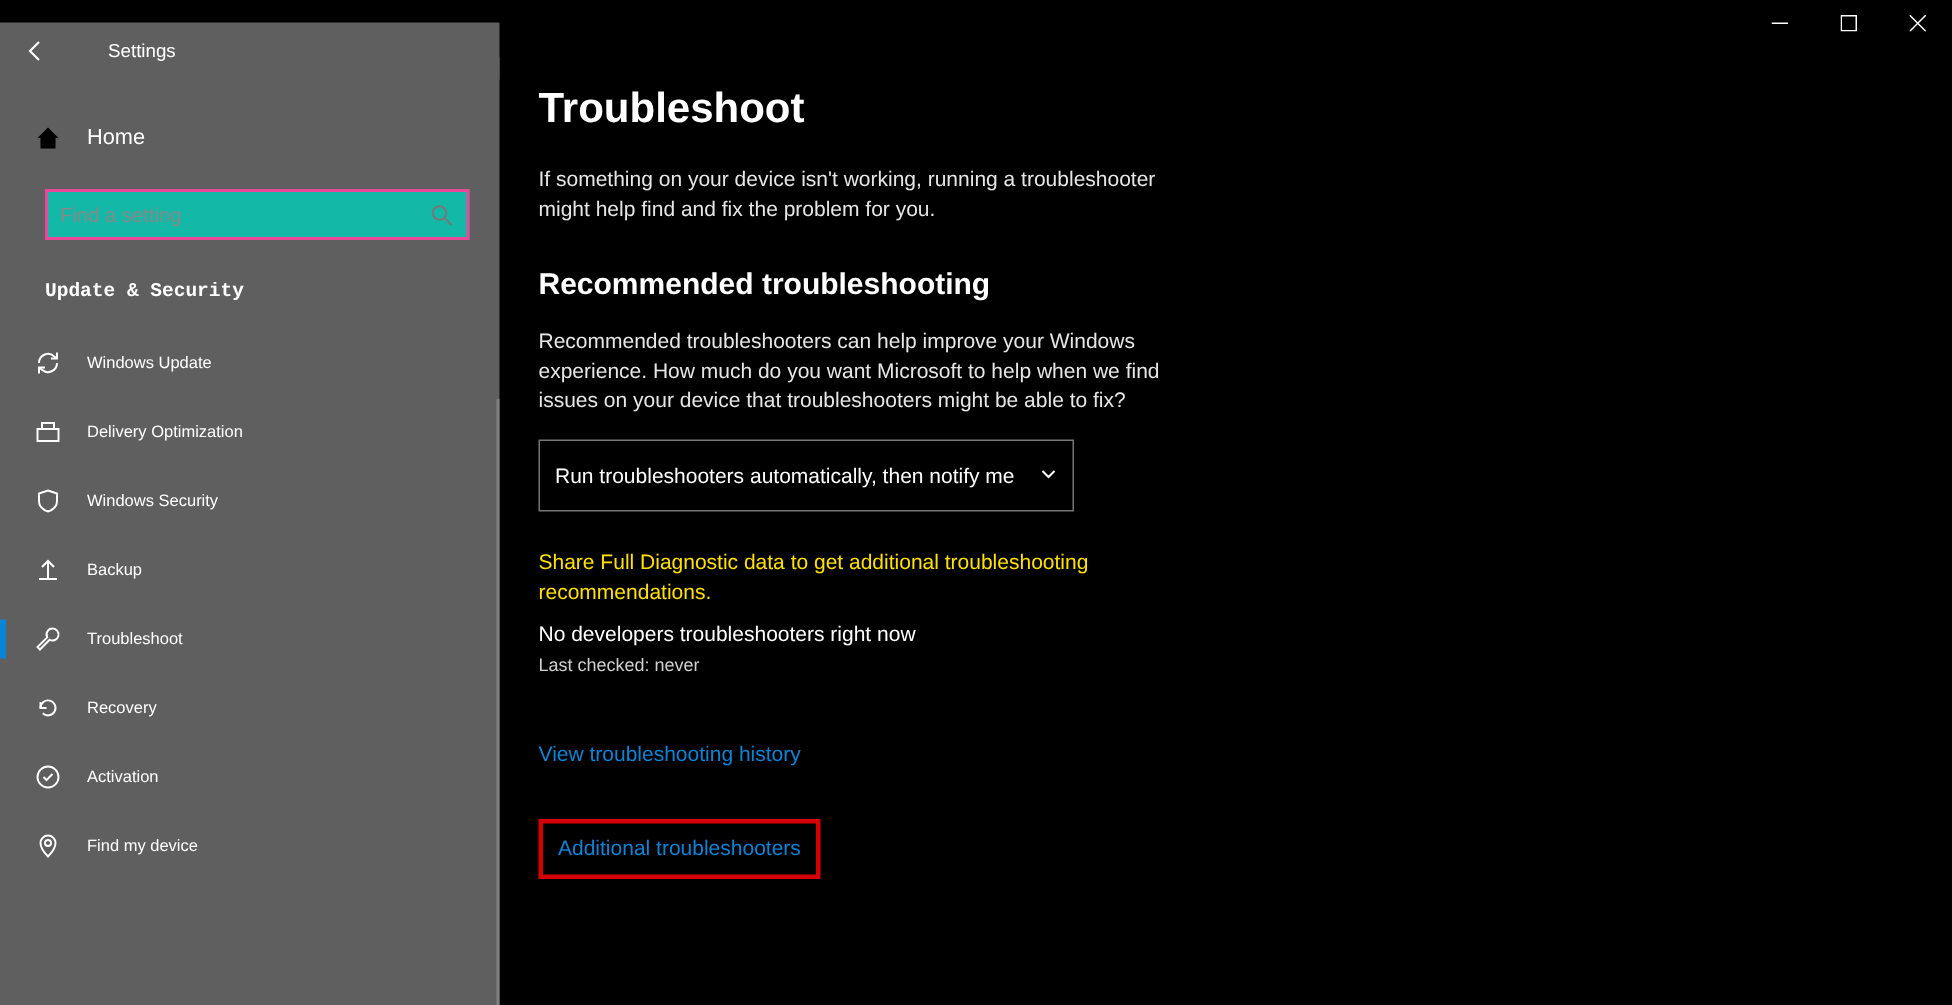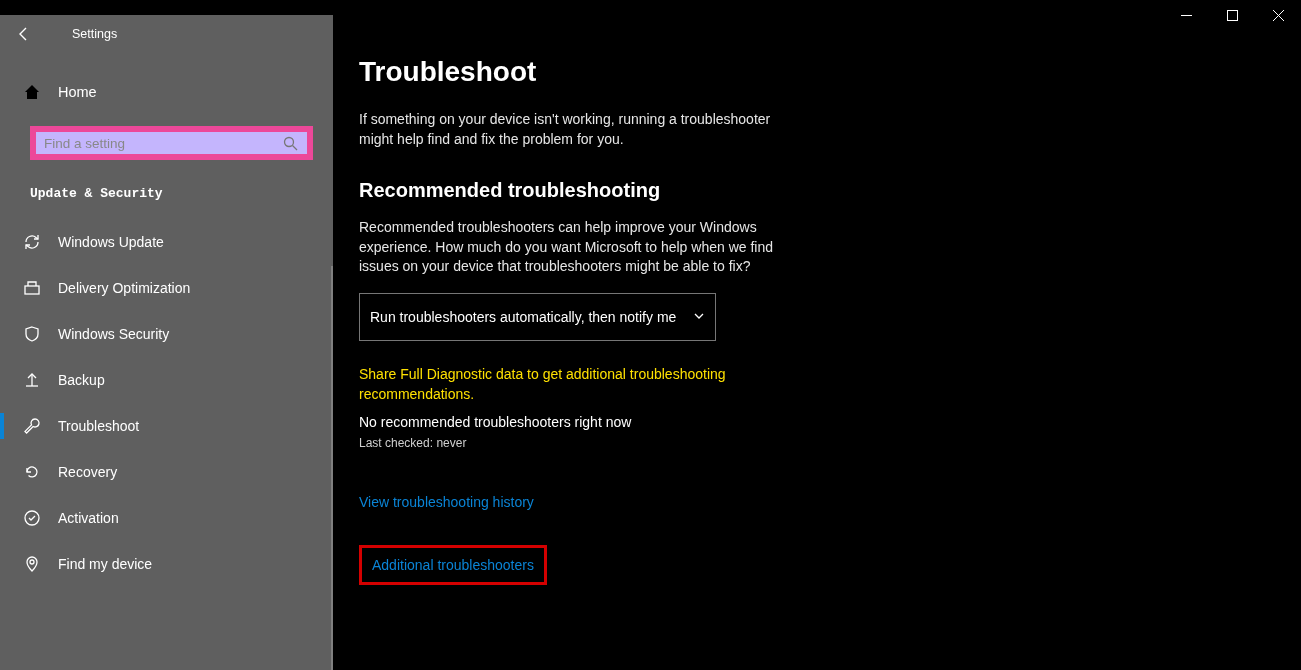--- a/index.html
+++ b/index.html
@@ -11,27 +11,27 @@
   .body { flex:1; display:flex; min-height:0; }
   
   .sidebar { width:333px; background:#5f5f5f; color:#fff; position:relative; display:flex; flex-direction:column; }
   .back-btn { width:48px; height:38px; display:flex; align-items:center; justify-content:center; }
   .back-btn svg { stroke:#fff; stroke-width:1.4; fill:none; }
   .app-title { font-size:12.5px; font-weight:400; margin-left:24px; }
   .home-row { display:flex; align-items:center; height:44px; padding-left:22px; margin-top:32px; }
   .home-row .icon, .nav-item .icon { width:20px; height:20px; display:flex; align-items:center; justify-content:center; margin-right:16px; }
   .home-row span.label { font-size:14.5px;text-align:right; }
   .search-wrap { padding:12px 20px 12px 30px; }
-  .search { display:flex; align-items:center; background:#c4b5fd; border:6px solid #ec4899; height:34px; }
+  .search { display:flex; align-items:center; background:#14b8a6; border:2px solid #ec4899; height:34px; }
   .search input { flex:1; border:none; outline:none; font-size:13.5px; padding:0 8px; color:#333; background:transparent; }
   .search input::placeholder { color:#888; }
   .search .sicon { width:34px; display:flex; align-items:center; justify-content:center; }
   .section-title { font-size:13px; font-weight:600; padding:14px 0 18px 30px;font-family:Liberation Mono, monospace; }
   .nav { flex:1; overflow:hidden; }
-  .nav-item { display:flex; align-items:center; height:46px; padding-left:22px; position:relative; font-size:14px; }
+  .nav-item { display:flex; align-items:center; height:46px; padding-left:22px; position:relative; font-size:11px; }
   .nav-item.active::before { content:""; position:absolute; left:0; top:10px; bottom:10px; width:4px; background:#0a84d6; }
   .nav-item svg { stroke:#fff; stroke-width:1.3; fill:none; }
   
   .scroll-track { position:absolute; right:0; top:228px; width:2px; height:410px; background:#808080; }
   
   .main { flex:1; background:#000; color:#fff; padding:0 0 0 26px; overflow:hidden; }
   .main h1 { font-size:28px; font-weight:600; margin-top:18px; margin-bottom:22px; }
   .para { font-size:14px; color:#e6e6e6; max-width:420px; line-height:1.4; }
   .main h2 { font-size:20px; font-weight:600; margin-top:30px; margin-bottom:16px; }
   .dropdown { margin-top:16px; border:1px solid #767676; width:357px; height:48px; display:flex; align-items:center; padding:0 10px; font-size:14px; justify-content:space-between; }
@@ -188,21 +188,21 @@
     <p class="para" style="max-width:440px">Recommended troubleshooters can help improve your Windows experience. How much do you want Microsoft to help when we find issues on your device that troubleshooters might be able to fix?</p>
 
     <div class="dropdown">
       <span>Run troubleshooters automatically, then notify me</span>
       <span><svg width="12" height="12" viewBox="0 0 12 12">
             <polyline points="2,4 6,8 10,4"></polyline>
           </svg></span>
     </div>
 
     <p class="warn">Share Full Diagnostic data to get additional troubleshooting recommendations.</p>
-    <p class="status">No recommended troubleshooters right now</p>
+    <p class="status">No developers troubleshooters right now</p>
     <p class="lastchecked">Last checked: never</p>
 
     <div><a class="link">View troubleshooting history</a></div>
 
     <div class="boxed">
       <span class="inner">Additional troubleshooters</span>
     </div>
   </div>
 </div>
 

